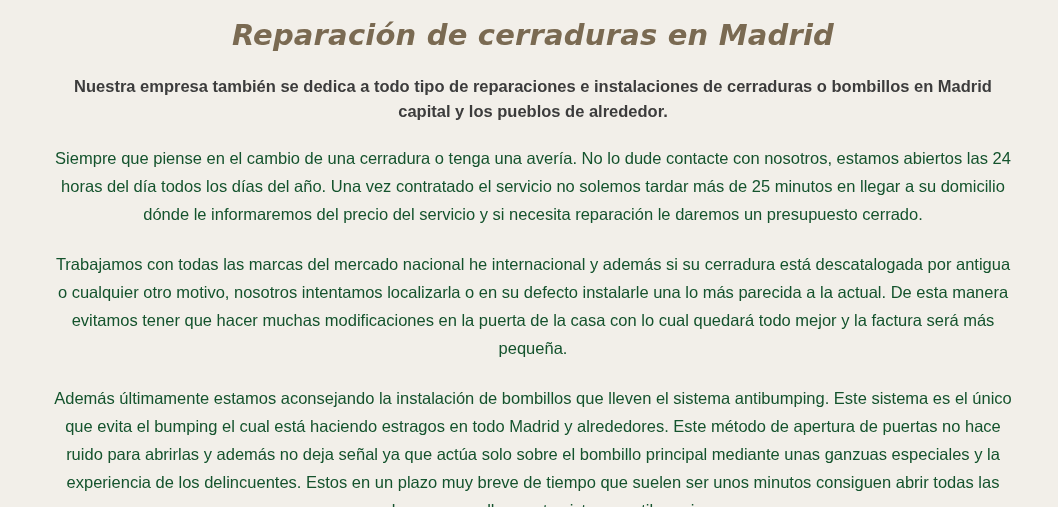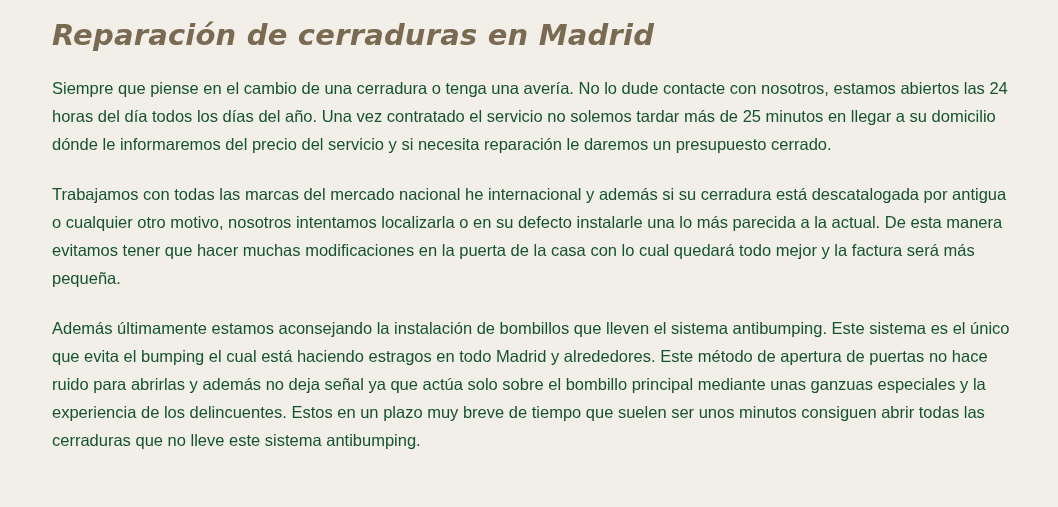--- a/index.html
+++ b/index.html
@@ -13,20 +13,21 @@
     font-family: "Liberation Sans", sans-serif;
     overflow: hidden;
   }
   .page {
     position: relative;
     width: 1058px;
     height: 507px;
     box-sizing: border-box;
     padding: 18px 44px 0 52px;
     background: #f2efe9;
+    text-align: center;
   }
   .left-rule {
     position: absolute;
     left: 0;
     top: 0;
     width: 6px;
     height: 507px;
     background: #f2efe9;
   }
   h1.article-title {
@@ -57,17 +58,18 @@
   }
 </style>
 </head>
 <body>
 
 <div class="page">
   <div class="left-rule"></div>
 
   <h1 class="article-title">Reparación de cerraduras en Madrid</h1>
 
+  <p class="lead">Nuestra empresa también se dedica a todo tipo de reparaciones e instalaciones de cerraduras o bombillos en Madrid capital y los pueblos de alrededor.</p>
 
   <p class="body-text">Siempre que piense en el cambio de una cerradura o tenga una avería. No lo dude contacte con nosotros, estamos abiertos las 24 horas del día todos los días del año. Una vez contratado el servicio no solemos tardar más de 25 minutos en llegar a su domicilio dónde le informaremos del precio del servicio y si necesita reparación le daremos un presupuesto cerrado.</p>
   <p class="body-text">Trabajamos con todas las marcas del mercado nacional he internacional y además si su cerradura está descatalogada por antigua o cualquier otro motivo, nosotros intentamos localizarla o en su defecto instalarle una lo más parecida a la actual. De esta manera evitamos tener que hacer muchas modificaciones en la puerta de la casa con lo cual quedará todo mejor y la factura será más pequeña.</p>
   <p class="body-text">Además últimamente estamos aconsejando la instalación de bombillos que lleven el sistema antibumping. Este sistema es el único que evita el bumping el cual está haciendo estragos en todo Madrid y alrededores. Este método de apertura de puertas no hace ruido para abrirlas y además no deja señal ya que actúa solo sobre el bombillo principal mediante unas ganzuas especiales y la experiencia de los delincuentes. Estos en un plazo muy breve de tiempo que suelen ser unos minutos consiguen abrir todas las cerraduras que no lleve este sistema antibumping.</p>
 </div>
 
 </body></html>

